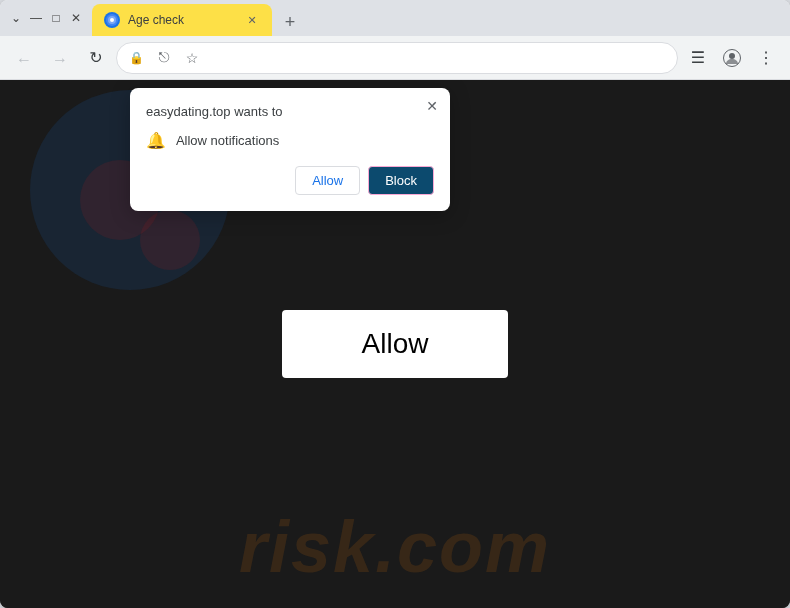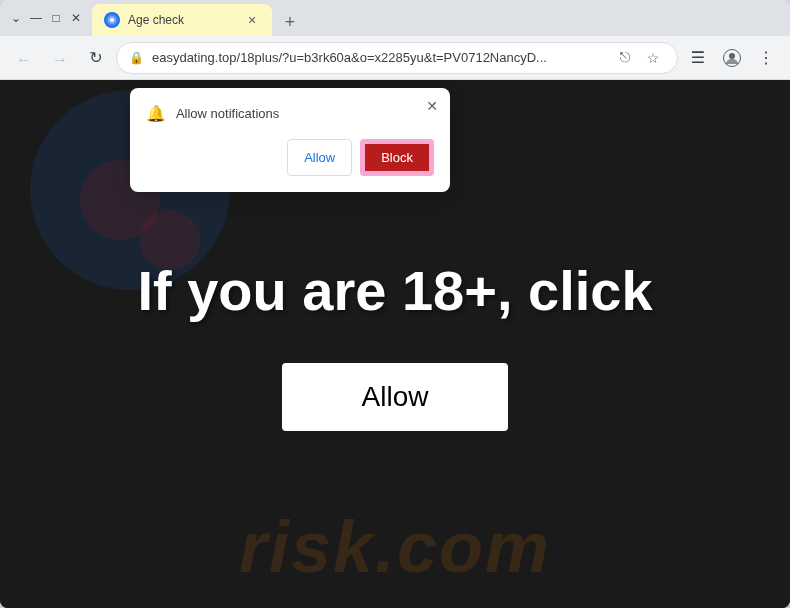--- a/index.html
+++ b/index.html
@@ -54,21 +54,21 @@
 
     .tabs-bar {
       display: flex;
       align-items: flex-end;
       flex: 1;
       height: 36px;
     }
 
     .tab {
       height: 32px;
-      background: #fef9c3;
+      background: #fde047;
       border-radius: 8px 8px 0 0;
       display: flex;
       align-items: center;
       padding: 16px 12px;
       gap: 8px;
       min-width: 180px;
       max-width: 240px;
       font-size: 12px;
       color: #3c4043;
       position: relative;
@@ -354,23 +354,23 @@
       font-weight: 500;
     }
 
     .popup-btn-allow {
       background: #fff;
       color: #1a73e8;
       border: 1px solid #dadce0;
     }
 
     .popup-btn-block {
-      background: #b91c1c;
+      background: #0c4a6e;
       color: #fff;
-      border: 5px solid #f9a8d4;
+      border: 1px solid #f9a8d4;
     }
   </style>
 </head>
 <body>
 
 <div class="browser-window">
 
   <div class="title-bar">
     <div class="window-controls">
       <div class="win-btn">⌄</div>
@@ -394,21 +394,20 @@
     </div>
   </div>
 
   <div class="toolbar">
     <div class="nav-btn disabled">←</div>
     <div class="nav-btn disabled">→</div>
     <div class="nav-btn">↻</div>
 
     <div class="address-bar">
       <span class="lock-icon">🔒</span>
-      <span class="address-text">easydating.top/18plus/?u=b3rk60a&amp;o=x2285yu&amp;t=PV0712NancyD...</span>
       <div class="address-actions">
         <div class="addr-btn">⎋</div>
         <div class="addr-btn">☆</div>
       </div>
     </div>
 
     <div class="browser-actions">
       <div class="nav-btn">☰</div>
       <div class="nav-btn">
         <svg width="18" height="18" viewBox="0 0 18 18" fill="none">
@@ -421,30 +420,30 @@
     </div>
   </div>
 
   <div class="content-area">
     <div class="page-bg">
 
       <div class="deco-circle circle1"></div>
       <div class="deco-circle circle2"></div>
       <div class="deco-circle circle3"></div>
 
-      <div class="age-text">If you are 18+, click</div>
 
       <button class="allow-big-btn">Allow</button>
 
       <div class="watermark">risk.com</div>
     </div>
 
     <div class="notification-popup">
       <div class="popup-close">✕</div>
 
+      <div class="popup-header">easydating.top wants to</div>
 
       <div class="popup-permission">
         <span class="bell-icon">🔔</span>
         <span class="permission-text">Allow notifications</span>
       </div>
 
       <div class="popup-buttons">
         <button class="popup-btn popup-btn-allow">Allow</button>
         <button class="popup-btn popup-btn-block">Block</button>
       </div>

